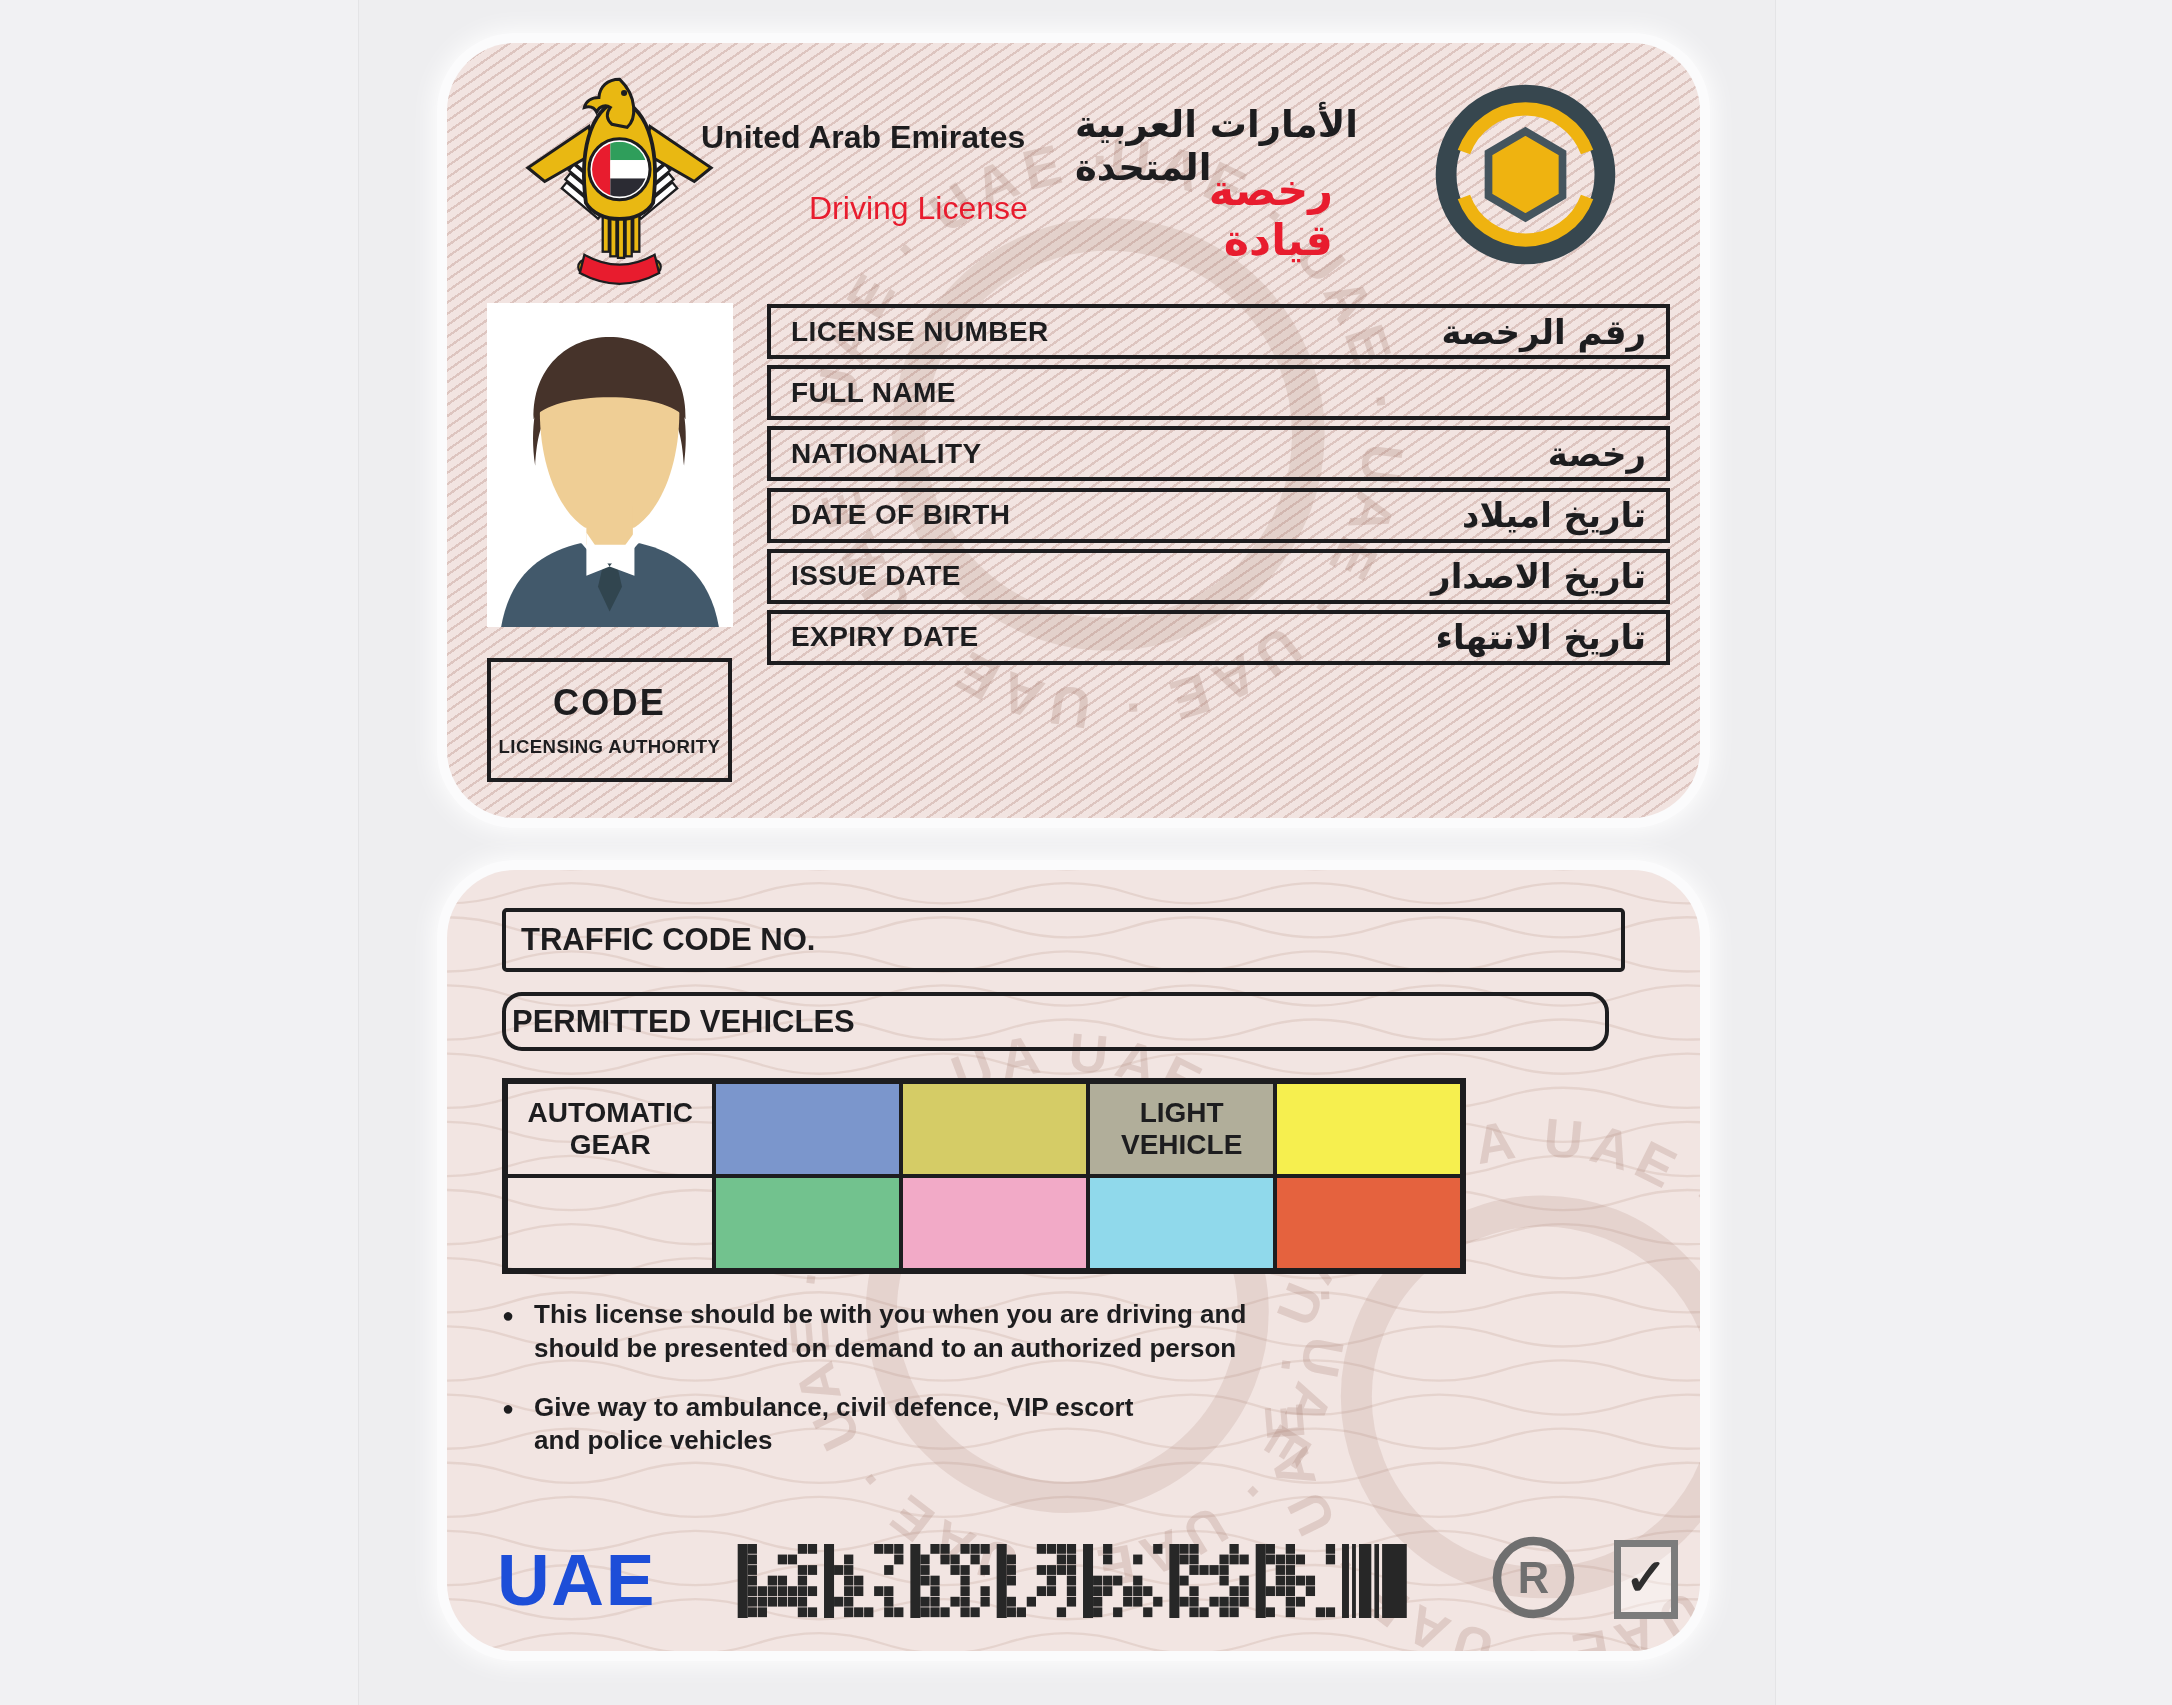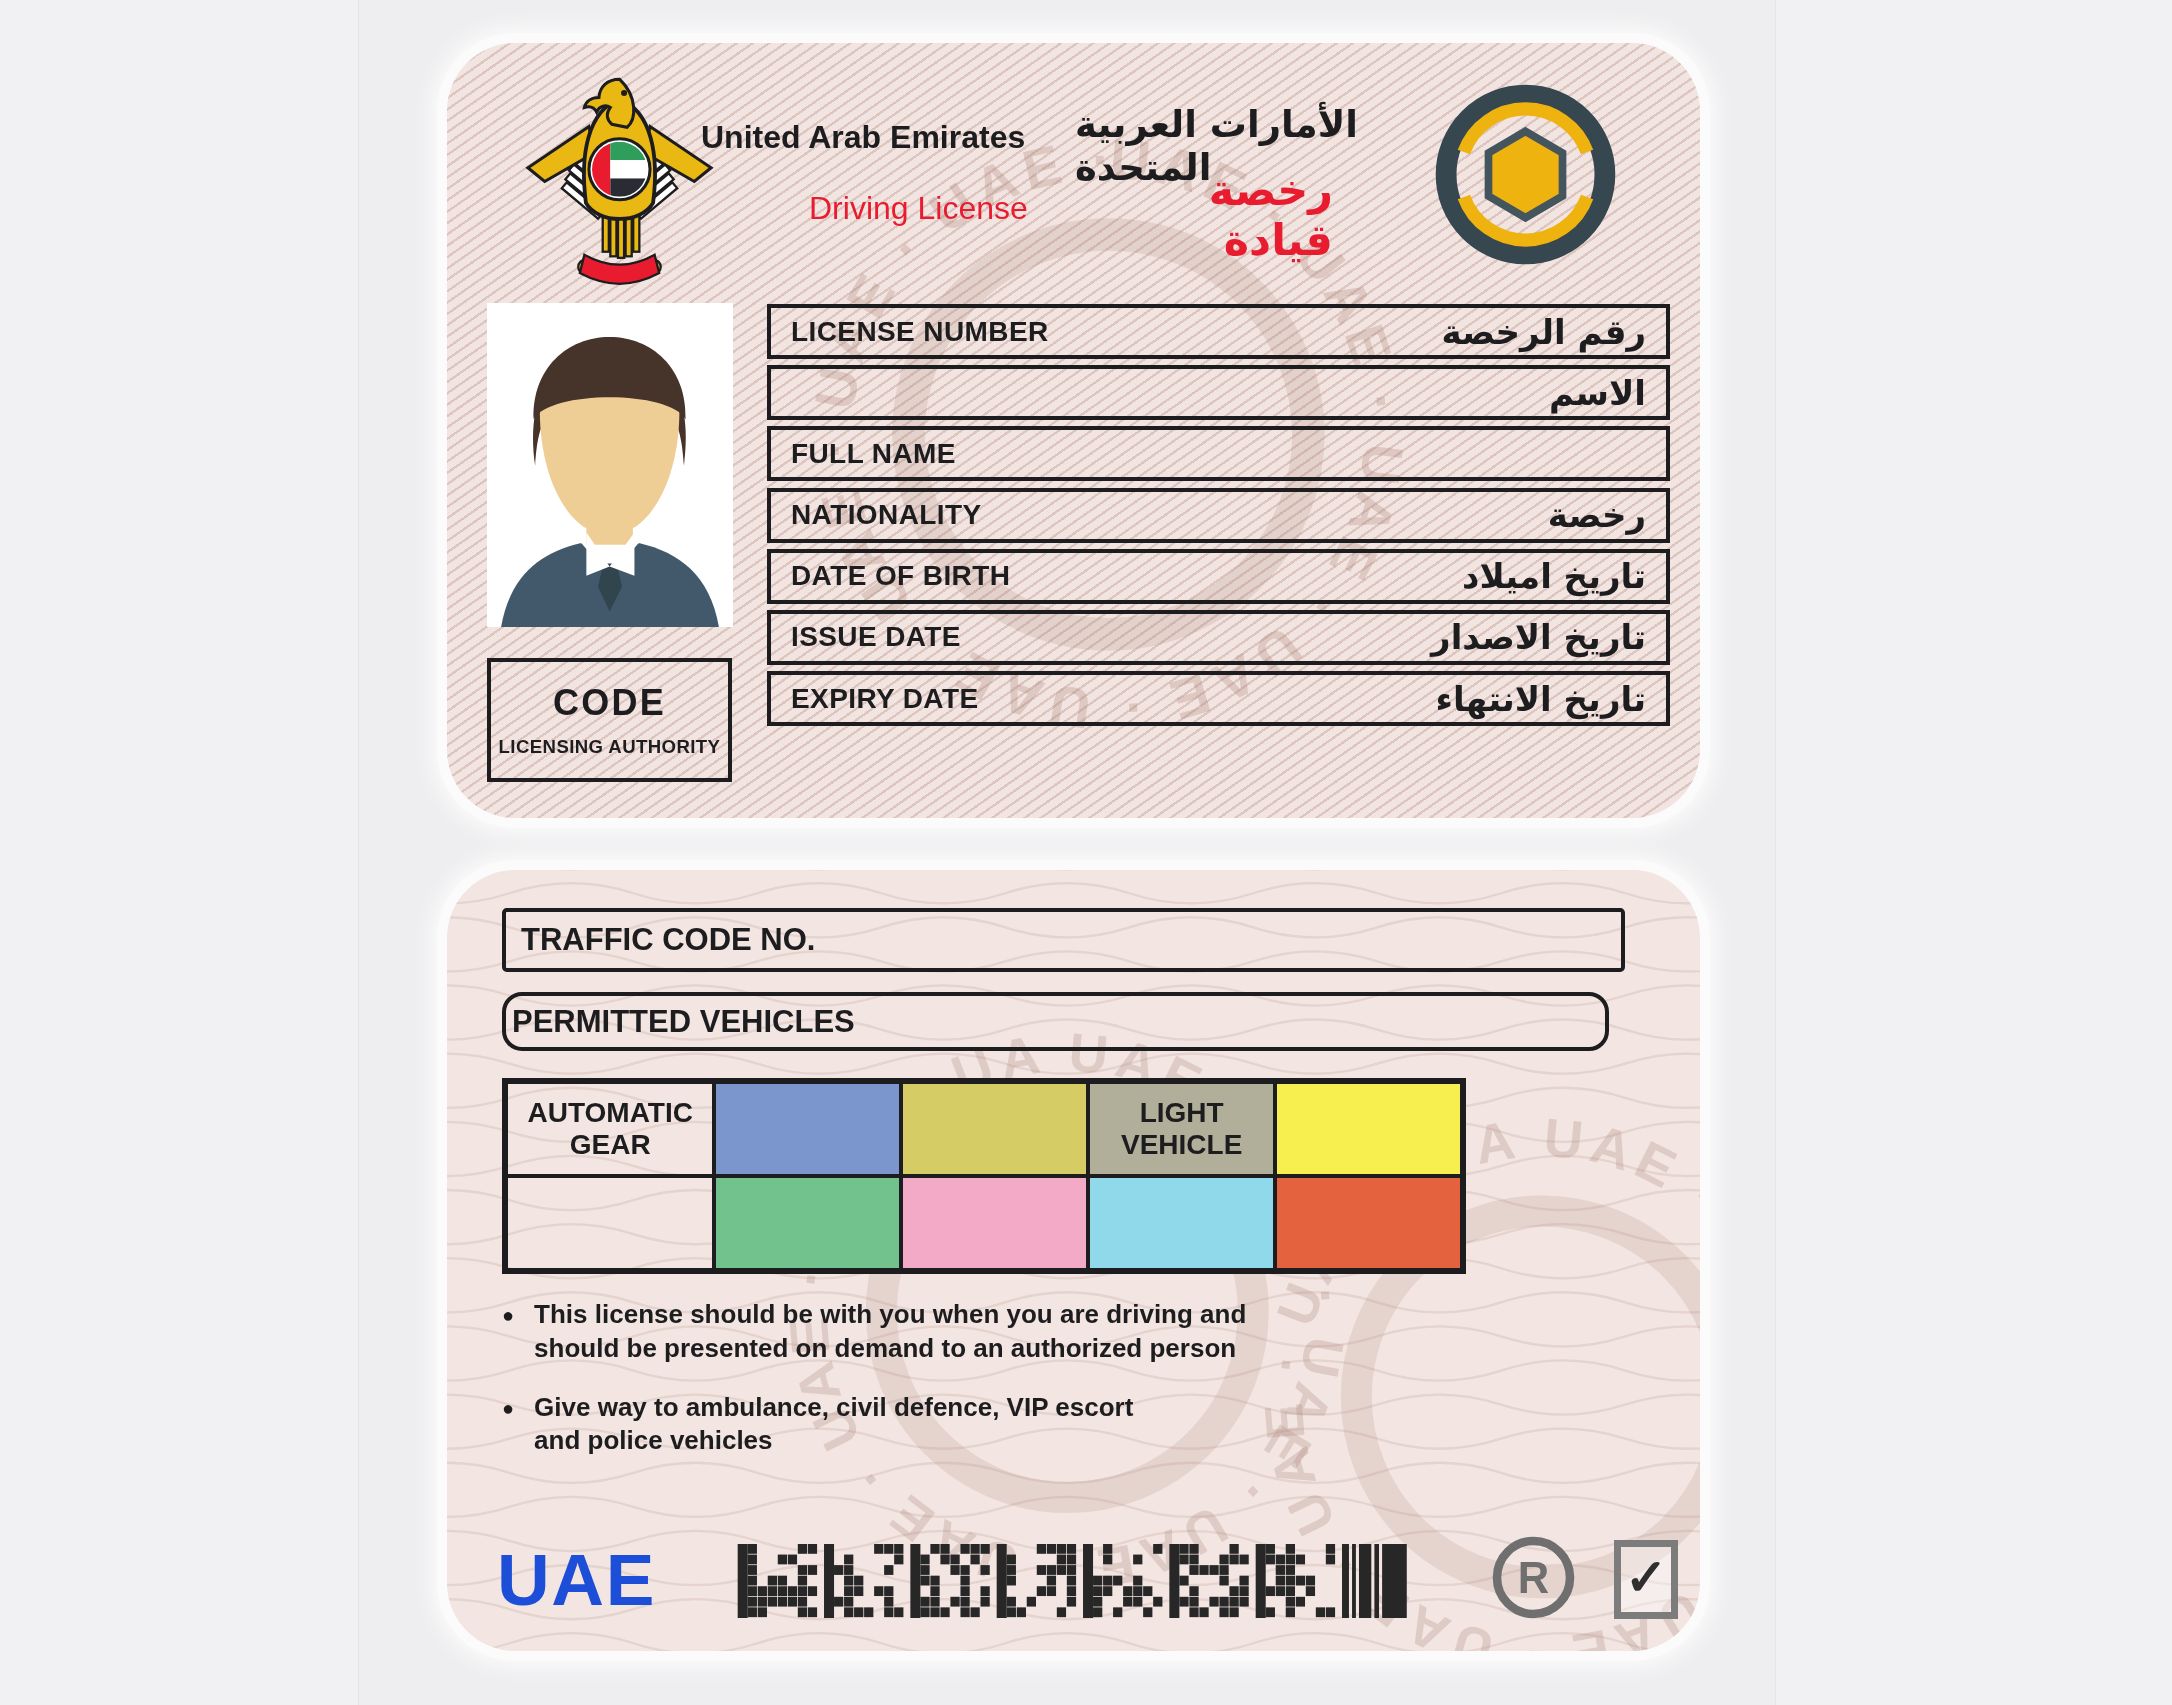--- a/index.html
+++ b/index.html
@@ -170,24 +170,20 @@
 
     <div class="codebox">
       <div class="code-title">CODE</div>
       <div class="code-sub">LICENSING AUTHORITY</div>
     </div>
 
     <div class="fields">
       <div class="frow">
         <span class="fen">LICENSE NUMBER</span>
         <span class="far">رقم الرخصة</span>
-      </div>
-      <div class="frow">
-        <span class="fen"></span>
-        <span class="far">الاسم</span>
       </div>
       <div class="frow">
         <span class="fen">FULL NAME</span>
         <span class="far"></span>
       </div>
       <div class="frow">
         <span class="fen">NATIONALITY</span>
         <span class="far">رخصة</span>
       </div>
       <div class="frow">

